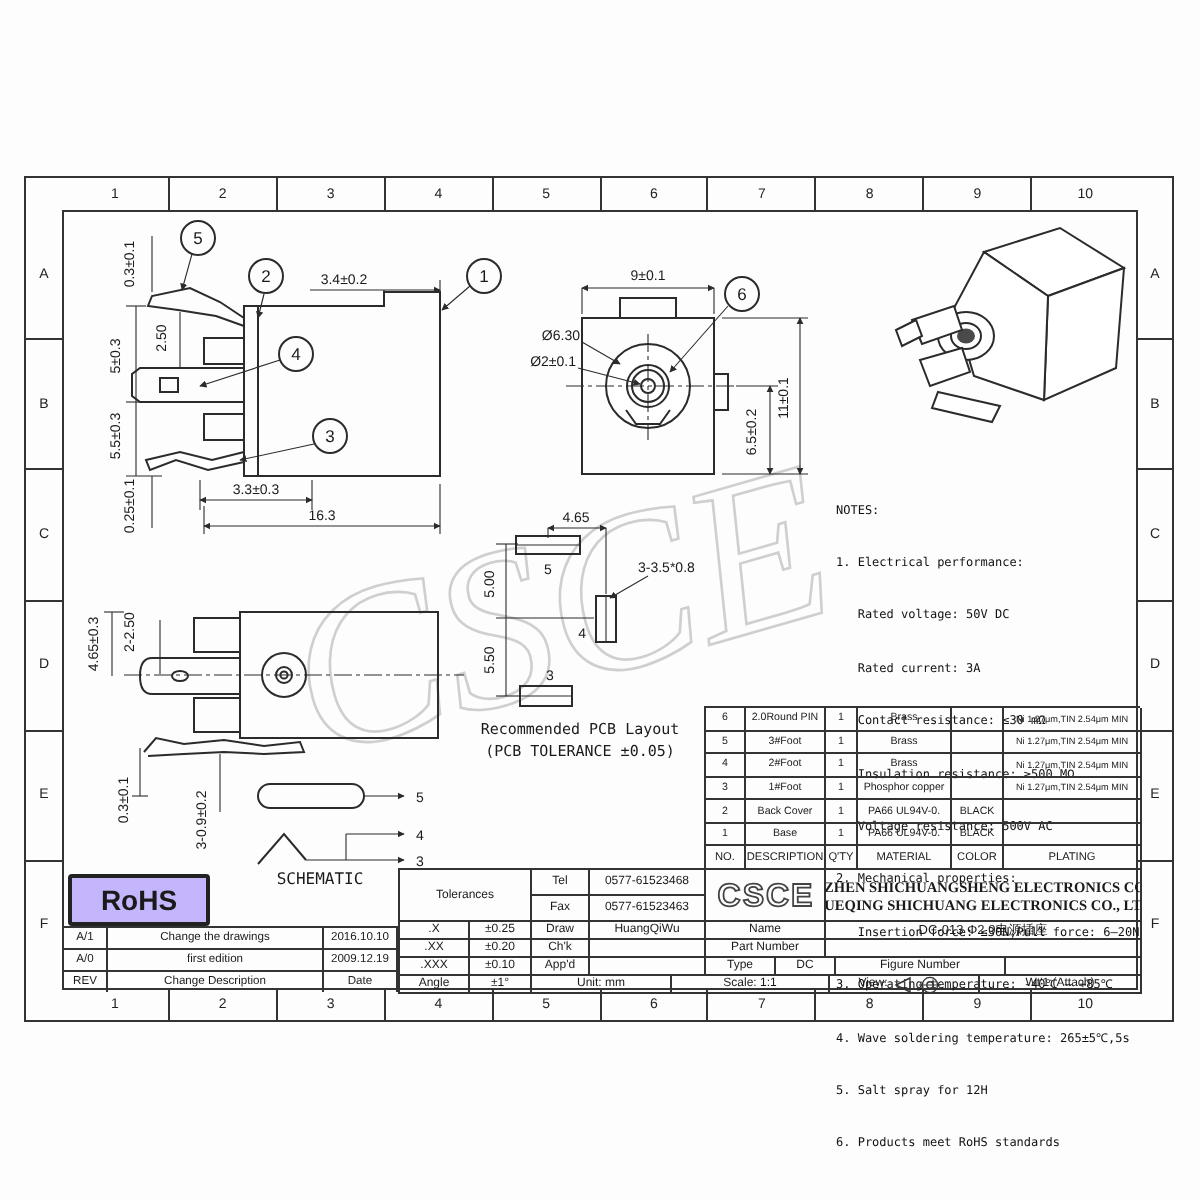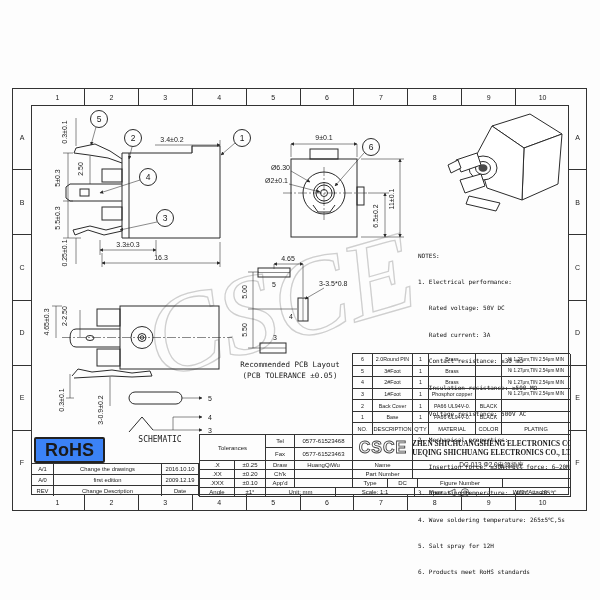--- a/index.html
+++ b/index.html
@@ -38,21 +38,21 @@
   .bottomblock{position:absolute;left:167px;top:328px;width:371px;height:62px;border-left:1px solid #333;border-top:1px solid #333;box-sizing:content-box;font-size:6px;}
   .pc{position:absolute;border-right:1px solid #333;border-bottom:1px solid #333;display:flex;align-items:center;justify-content:center;overflow:hidden;white-space:nowrap;box-sizing:border-box;}
   .company{flex-direction:column;font-family:"Liberation Serif",serif;font-size:7.3px;line-height:9px;font-weight:bold;}
   .cjk{font-size:6.5px;}
   
   .revisions{position:absolute;left:0;top:357px;width:167px;height:33px;display:grid;
     grid-template-columns:22px 108px 37px;grid-auto-rows:11px;font-size:5.8px;}
   .revisions .c{border-top:1px solid #333;border-right:1px solid #333;display:flex;align-items:center;justify-content:center;overflow:hidden;white-space:nowrap;}
   
   .rohs{position:absolute;left:2px;top:331px;width:71px;height:26px;border:2px solid #222;border-radius:2px;
-    display:flex;align-items:center;justify-content:center;font-size:18px;font-weight:bold;box-sizing:border-box;background:#3b82f6;}
+    display:flex;align-items:center;justify-content:center;font-size:14px;font-weight:bold;box-sizing:border-box;background:#c4b5fd;}
   .projsym{margin-left:3px;}
 </style>
 </head>
 <body>
 
 <div class="page">
   <div class="sheet">
 
     <div class="strip strip-top">
       <span class="gcell">1</span>

